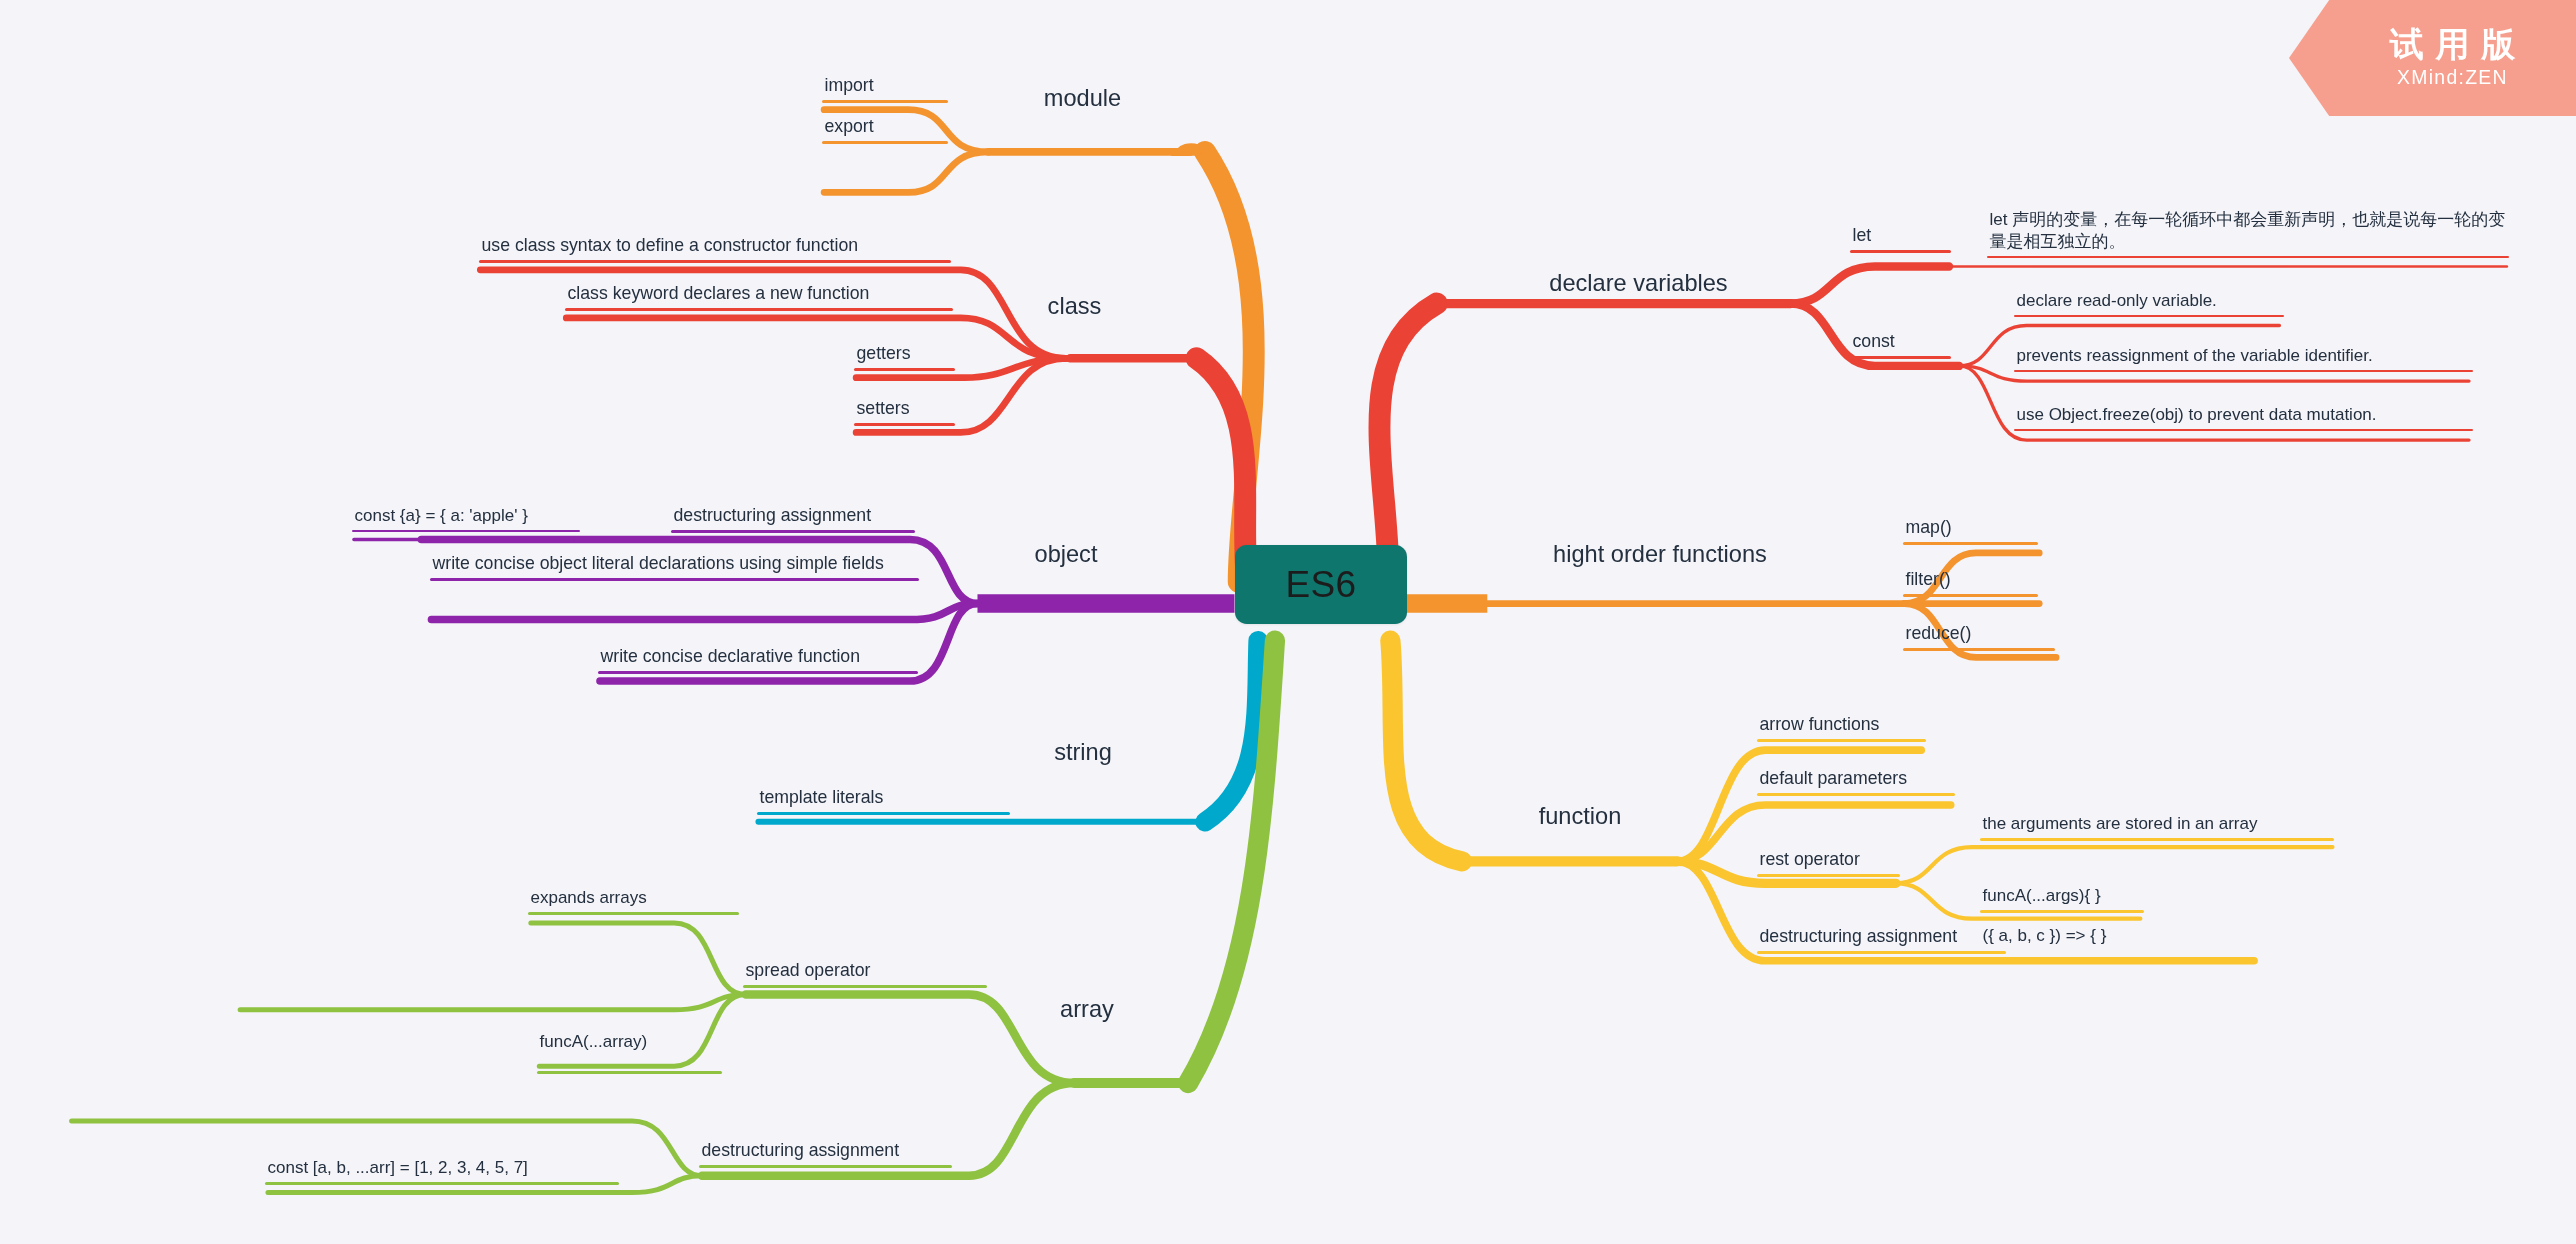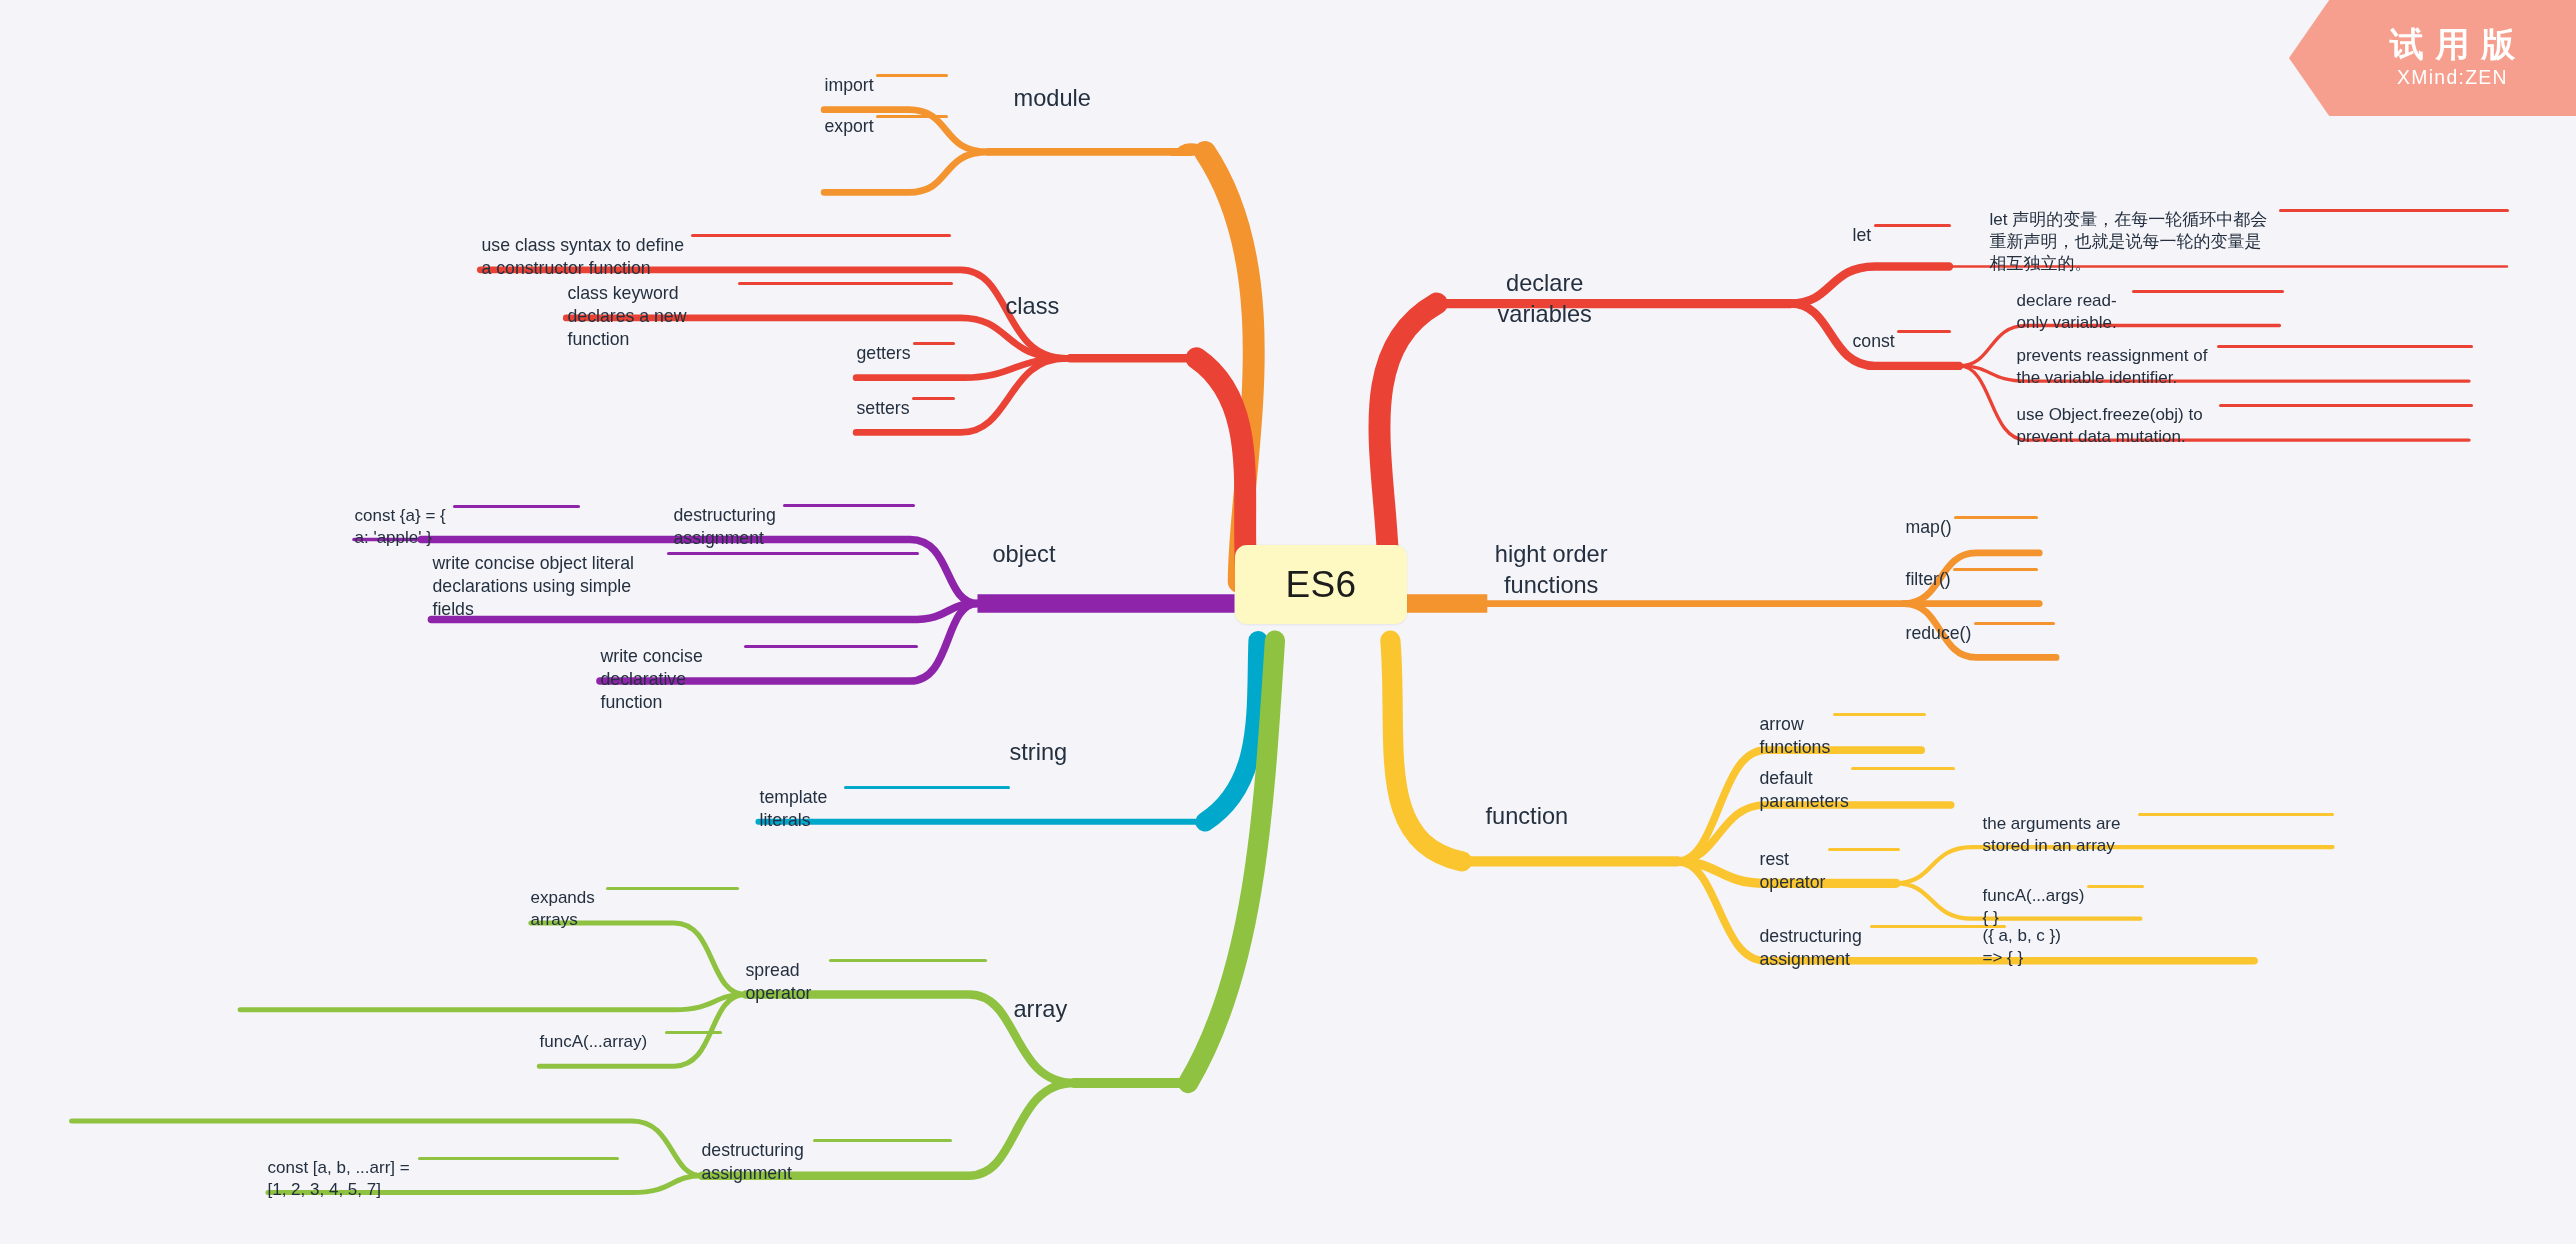--- a/index.html
+++ b/index.html
@@ -19,42 +19,42 @@
     position: absolute;
     left: 0; top: 0;
     width: 2576px;
     height: 1245px;
     pointer-events: none;
   }
 
   
   .root-node {
     position: absolute;
-    background: #fef9c3;
+    background: #0f766e;
     border-radius: 11.8px;
     box-shadow: 0 0.8px 2.5px rgba(0,0,0,0.07);
     display: flex;
     align-items: center;
     justify-content: center;
     z-index: 6;
   }
   .root-node .root-label {
     font-size: 37px;
     color: #1c1c1c;
     letter-spacing: 0.4px;
     white-space: nowrap;
   }
 
   
   .topic {
     position: absolute;
     z-index: 5;
     box-sizing: border-box;
     display: flex;
-    flex-direction: row;
+    flex-direction: column;
     justify-content: flex-end;
   }
   .topic .t-text {
     color: #24303f;
     line-height: 1.30;
     padding: 0 2.5px 2.5px 2.5px;
     white-space: pre-line;
   }
   .topic.main .t-text   { font-size: 23.6px; }
   .topic.lvl2 .t-text   { font-size: 17.7px; }

